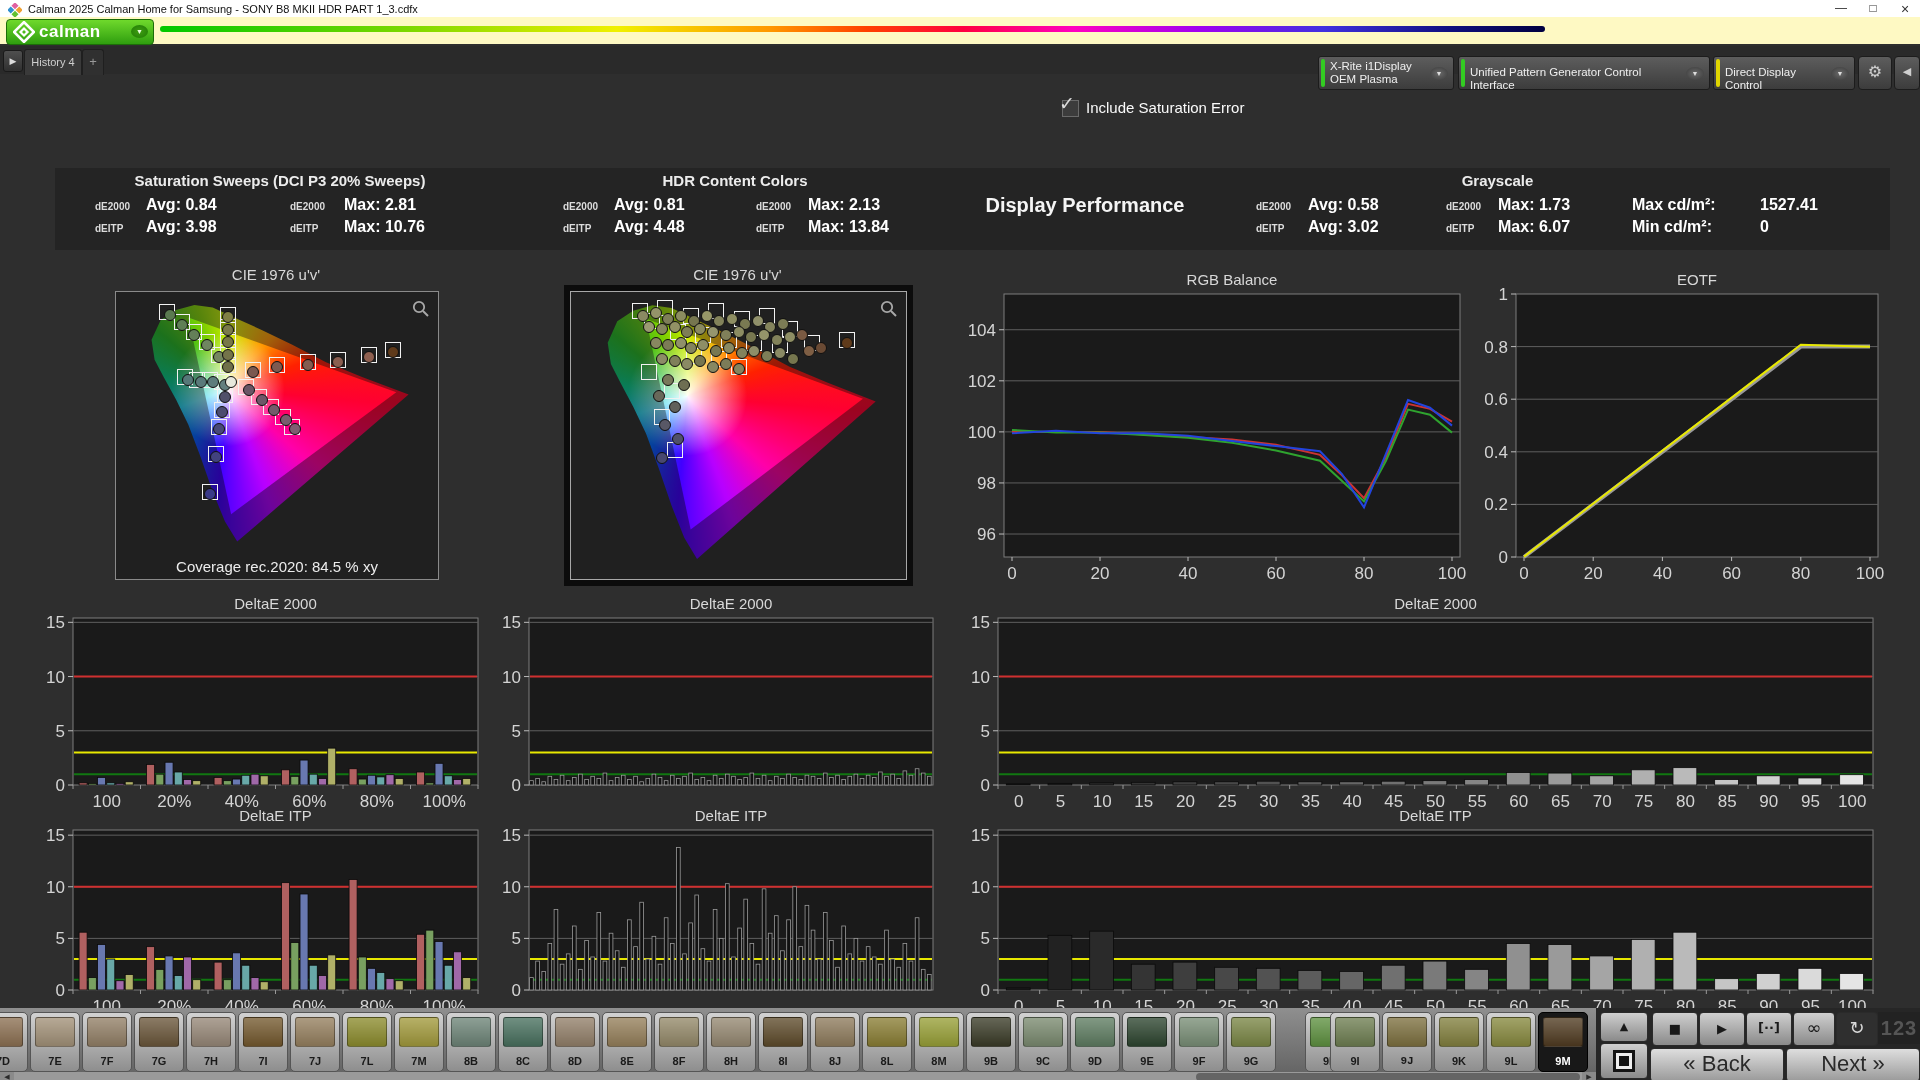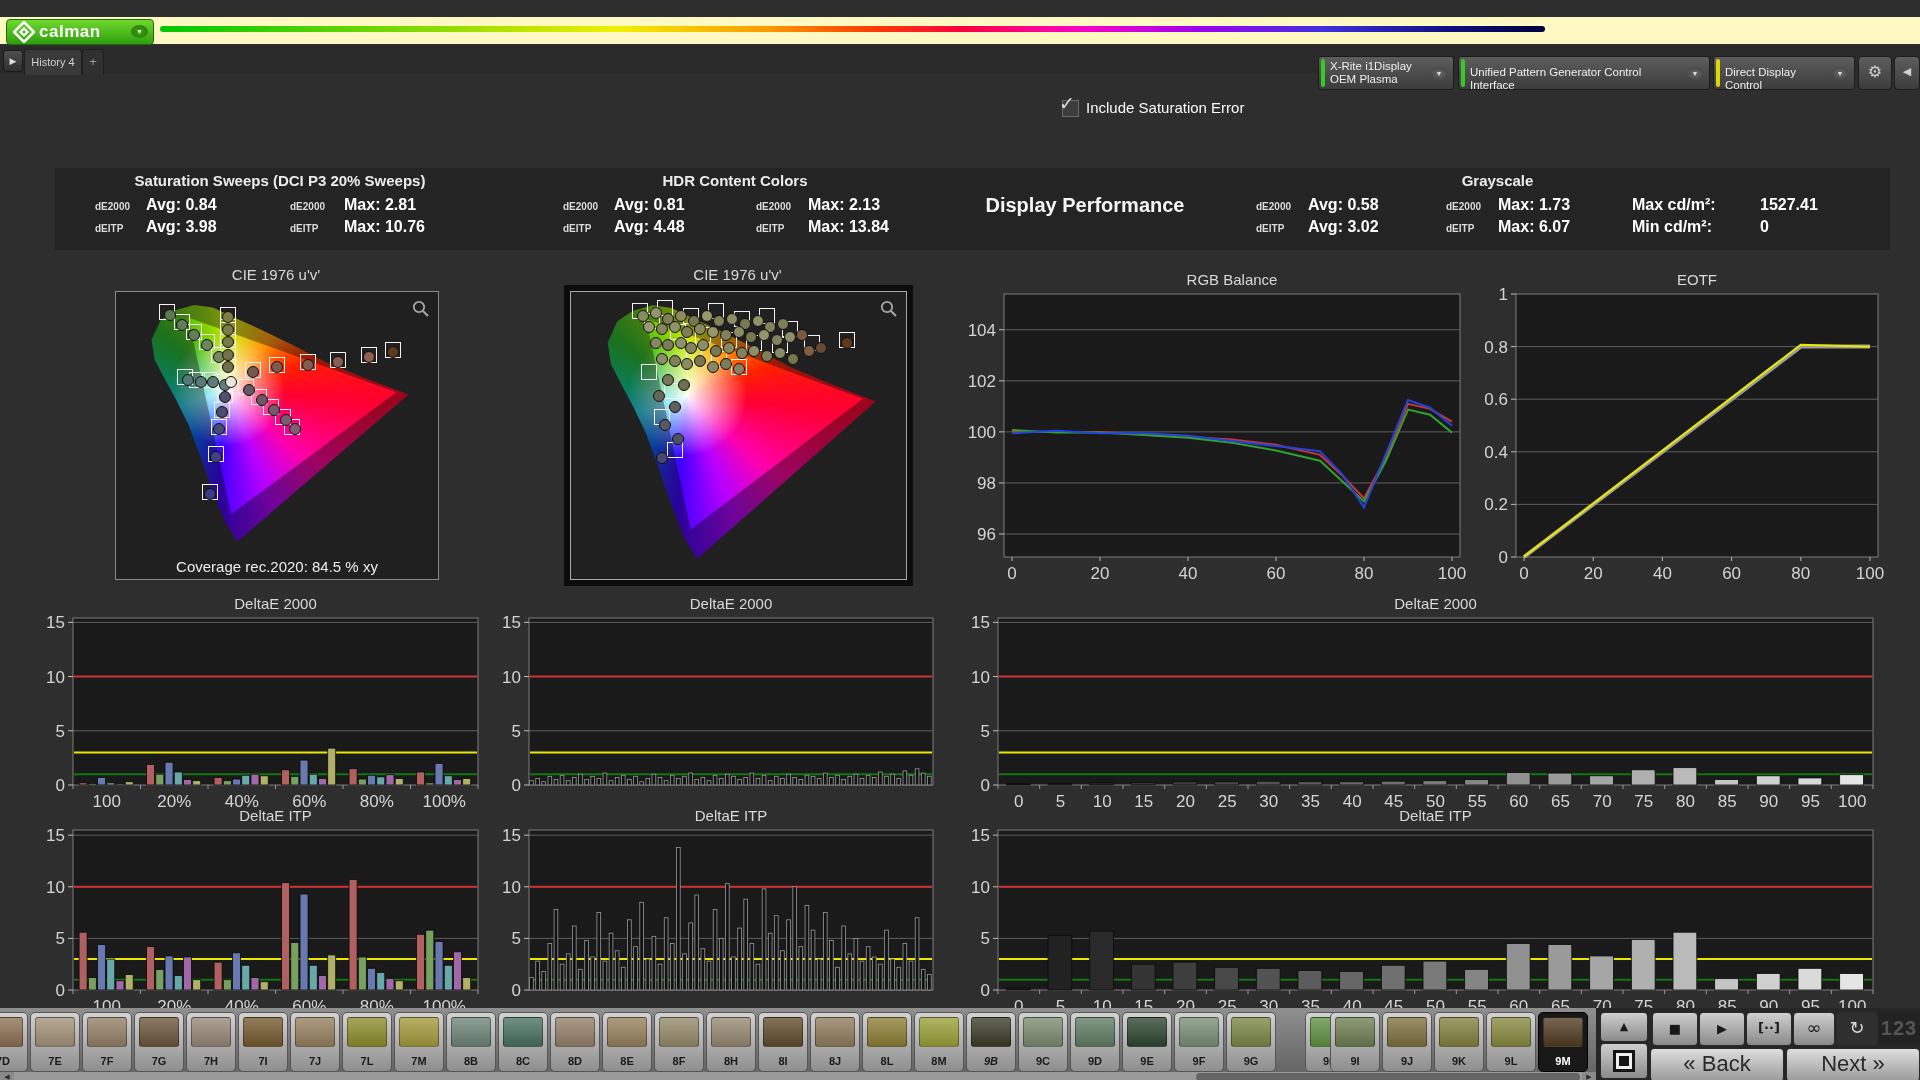--- a/index.html
+++ b/index.html
@@ -79,20 +79,34 @@
     font-size:20px;font-weight:700;text-align:center;line-height:32px;letter-spacing:1px;}
   .navbtn{position:absolute;top:40px;height:32px;border-radius:4px;border:1px solid #2a2a2a;
     background:linear-gradient(#dedede,#9a9a9a);color:#2a2a2a;font-size:22px;text-align:center;line-height:30px;}
   svg text{font-family:"Liberation Sans",sans-serif;}
 </style>
 </head>
 <body>
 
 <div id="root">
 
+  <div class="abs" id="titlebar">
+    <svg class="abs" style="left:8px;top:3px" width="14" height="14" viewBox="0 0 14 14">
+      <g transform="rotate(45 7 7)">
+        <rect x="1.5" y="1.5" width="5" height="5" fill="#e060a0"></rect>
+        <rect x="7.5" y="1.5" width="5" height="5" fill="#f0a030"></rect>
+        <rect x="1.5" y="7.5" width="5" height="5" fill="#3090d0"></rect>
+        <rect x="7.5" y="7.5" width="5" height="5" fill="#60c030"></rect>
+      </g>
+    </svg>
+    <span class="t">Calman 2025 Calman Home for Samsung  - SONY B8 MKII HDR PART 1_3.cdfx</span>
+    <span class="winbtn" style="right:66px">—</span>
+    <span class="winbtn" style="right:34px">□</span>
+    <span class="winbtn" style="right:2px;font-size:14px">×</span>
+  </div>
 
   <div class="abs" id="hdr">
     <div id="logo">
       <svg width="22" height="22" viewBox="0 0 22 22" style="margin-left:6px">
         <g transform="rotate(45 11 11)" fill="none" stroke="#ffffff">
           <rect x="4" y="4" width="14" height="14" stroke-width="2.6"></rect>
           <rect x="8.5" y="8.5" width="5" height="5" stroke-width="2.2"></rect>
         </g>
       </svg>
       <span class="txt">calman</span>
@@ -933,21 +947,21 @@
           <div class="lab">8J</div>
         </div>
         <div class="swatch" style="left: 862px;">
           <div class="chip" style="background: linear-gradient(rgba(255, 255, 255, 0.22), rgba(0, 0, 0, 0.12)), rgb(138, 126, 52);"></div>
           <div class="lab">8L</div>
         </div>
         <div class="swatch" style="left: 914px;">
           <div class="chip" style="background: linear-gradient(rgba(255, 255, 255, 0.22), rgba(0, 0, 0, 0.12)), rgb(152, 160, 55);"></div>
           <div class="lab">8M</div>
         </div>
-        <div class="swatch" style="left: 966px; font-style: italic;">
+        <div class="swatch" style="left: 966px;">
           <div class="chip" style="background: linear-gradient(rgba(255, 255, 255, 0.22), rgba(0, 0, 0, 0.12)), rgb(58, 59, 39);"></div>
           <div class="lab">9B</div>
         </div>
         <div class="swatch" style="left: 1018px;">
           <div class="chip" style="background: linear-gradient(rgba(255, 255, 255, 0.22), rgba(0, 0, 0, 0.12)), rgb(122, 138, 111);"></div>
           <div class="lab">9C</div>
         </div>
         <div class="swatch" style="left: 1070px;">
           <div class="chip" style="background: linear-gradient(rgba(255, 255, 255, 0.22), rgba(0, 0, 0, 0.12)), rgb(94, 124, 97);"></div>
           <div class="lab">9D</div>
@@ -965,21 +979,21 @@
           <div class="lab">9G</div>
         </div>
         <div class="swatch" style="left: 1278px; margin-left: 27px;">
           <div class="chip" style="background: linear-gradient(rgba(255, 255, 255, 0.22), rgba(0, 0, 0, 0.12)), rgb(94, 145, 64);"></div>
           <div class="lab">9H</div>
         </div>
         <div class="swatch" style="left: 1330px;">
           <div class="chip" style="background: linear-gradient(rgba(255, 255, 255, 0.22), rgba(0, 0, 0, 0.12)), rgb(110, 126, 81);"></div>
           <div class="lab">9I</div>
         </div>
-        <div class="swatch" style="left: 1382px;">
+        <div class="swatch" style="left: 1382px; font-family: Liberation Mono, monospace;">
           <div class="chip" style="background: linear-gradient(rgba(255, 255, 255, 0.22), rgba(0, 0, 0, 0.12)), rgb(125, 112, 63);"></div>
           <div class="lab">9J</div>
         </div>
         <div class="swatch" style="left: 1434px;">
           <div class="chip" style="background: linear-gradient(rgba(255, 255, 255, 0.22), rgba(0, 0, 0, 0.12)), rgb(130, 128, 62);"></div>
           <div class="lab">9K</div>
         </div>
         <div class="swatch" style="left: 1486px;">
           <div class="chip" style="background: linear-gradient(rgba(255, 255, 255, 0.22), rgba(0, 0, 0, 0.12)), rgb(135, 137, 62);"></div>
           <div class="lab">9L</div>

